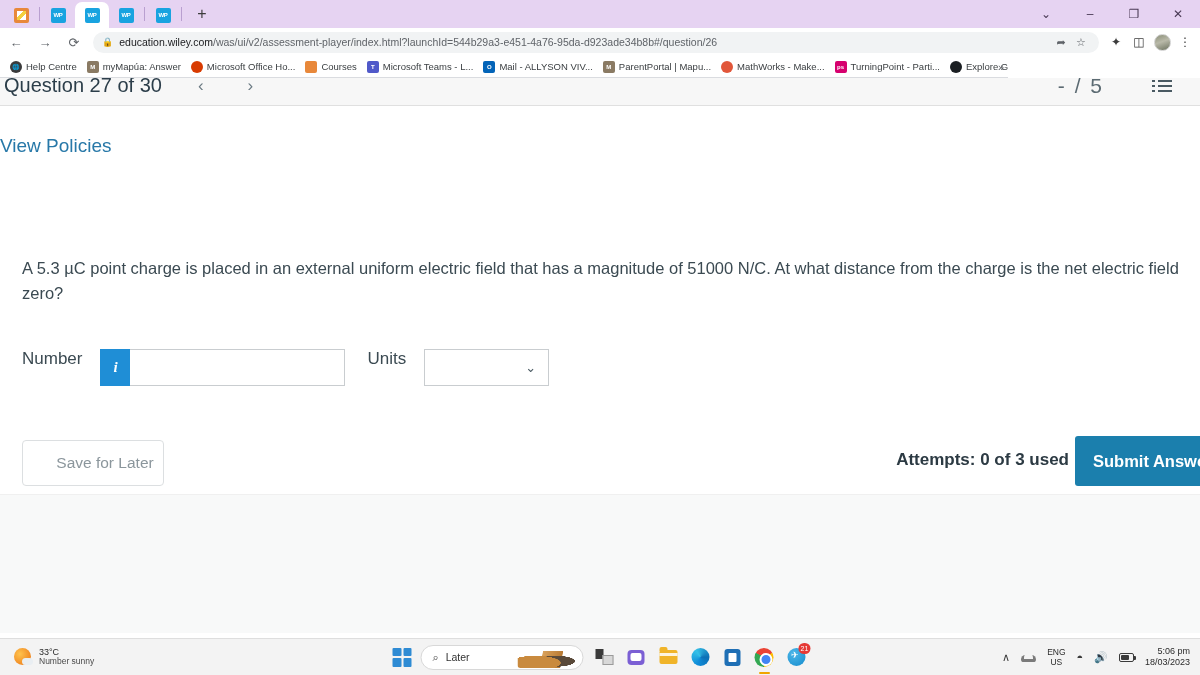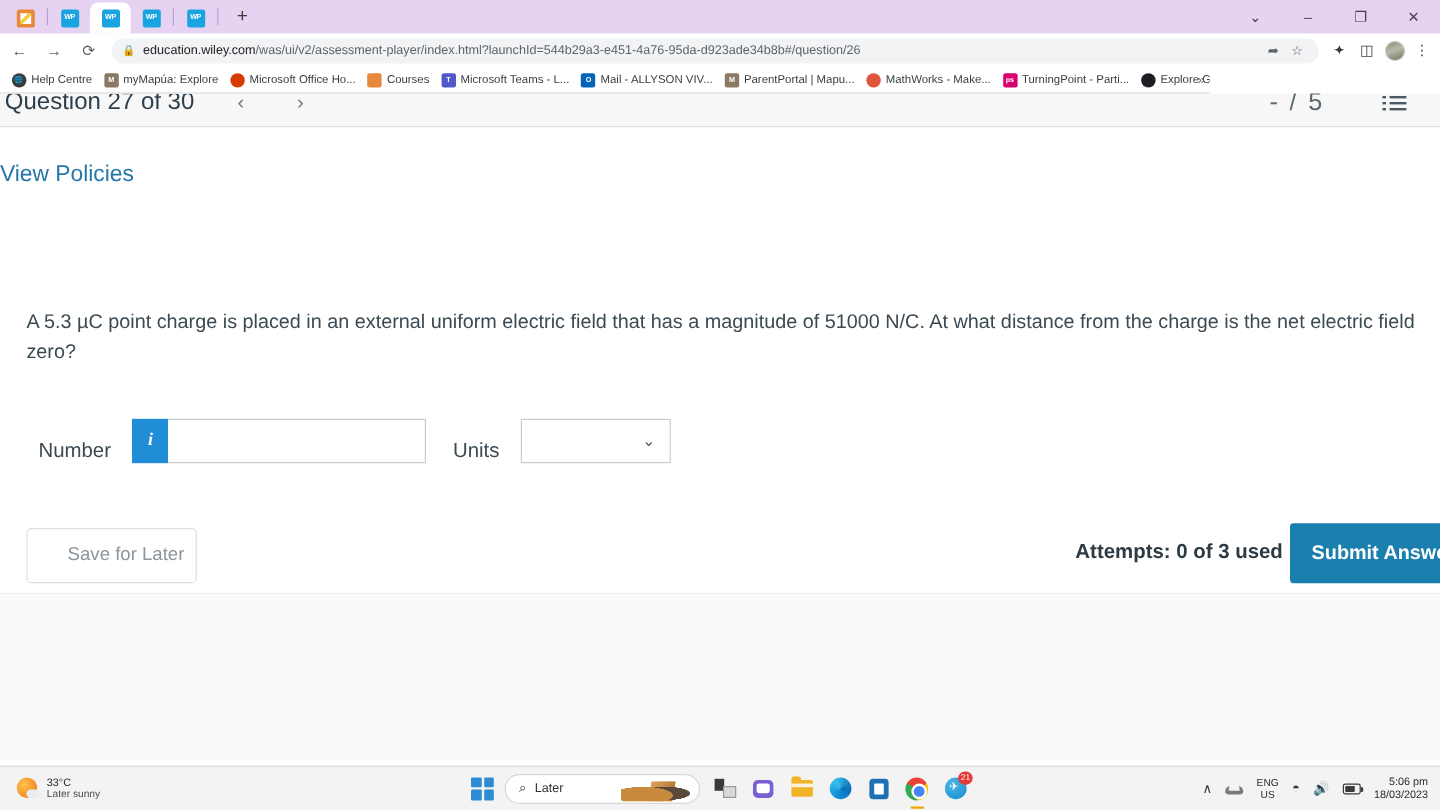--- a/index.html
+++ b/index.html
@@ -123,22 +123,22 @@
   .attempt-heading {
     position: absolute; top: 128px; left: 0;
     font-size: 16px; font-weight: bold; color: #2c3a43;
   }
   .qbody {
     position: absolute; top: 178px; left: 22px; width: 1165px;
     font-size: 16.5px; line-height: 1.52; color: #3b4a52;
   }
 
   .answer-row {
-    position: absolute; top: 271px; left: 32px;
-    display: flex; align-items: flex-end;
+    position: absolute; top: 271px; left: 22px;
+    display: flex; align-items: flex-start;
   }
   .lbl-number { font-size: 17px; color: #3b4a52; margin-right: 18px; }
   .number-field { display: flex; align-items: stretch; height: 37px; }
   .info-btn {
     width: 30px; background: #1f8ed6; display: flex; align-items: center; justify-content: center;
     color: #ffffff; font-size: 15px; font-style: italic; font-weight: bold;
     font-family: "Liberation Serif", serif;
   }
   .number-input {
     width: 215px; background: #ffffff; border: 1px solid #c9cdd0; border-left: none;
@@ -342,21 +342,21 @@
     </div>
   </div>
 
   <div class="bookmarks">
     <div class="bm">
       <span class="bm-ico" style="background:#3b3b3b;border-radius:50%;">🌐</span>
       <span class="bm-label">Help Centre</span>
     </div>
     <div class="bm">
       <span class="bm-ico" style="background:#8a7a63;">M</span>
-      <span class="bm-label">myMapúa: Explore</span>
+      <span class="bm-label">myMapúa: Answer</span>
     </div>
     <div class="bm">
       <span class="bm-ico" style="background:#d83b01;border-radius:50%;"></span>
       <span class="bm-label">Microsoft Office Ho...</span>
     </div>
     <div class="bm">
       <span class="bm-ico" style="background:#e8883a;"></span>
       <span class="bm-label">Courses</span>
     </div>
     <div class="bm">
@@ -433,21 +433,21 @@
     <div class="submit-btn">Submit Answer</div>
 
     <div class="grey-footer"></div>
   </div>
 
   <div class="taskbar">
     <div class="weather">
       <span class="weather-ico"></span>
       <span class="weather-txt">
         <span class="t" style="display:block">33°C</span>
-        <span class="d" style="display:block">Later sunny</span>
+        <span class="d" style="display:block">Number sunny</span>
       </span>
     </div>
 
     <div class="tb-center">
       <span class="start">
           <i></i>
           <i></i>
           <i></i>
           <i></i>
         </span>

